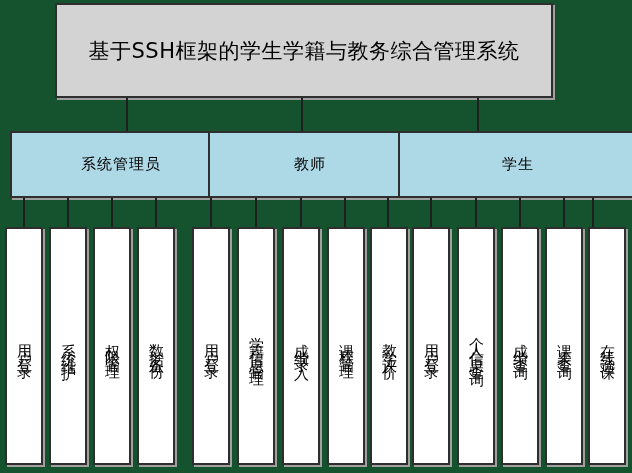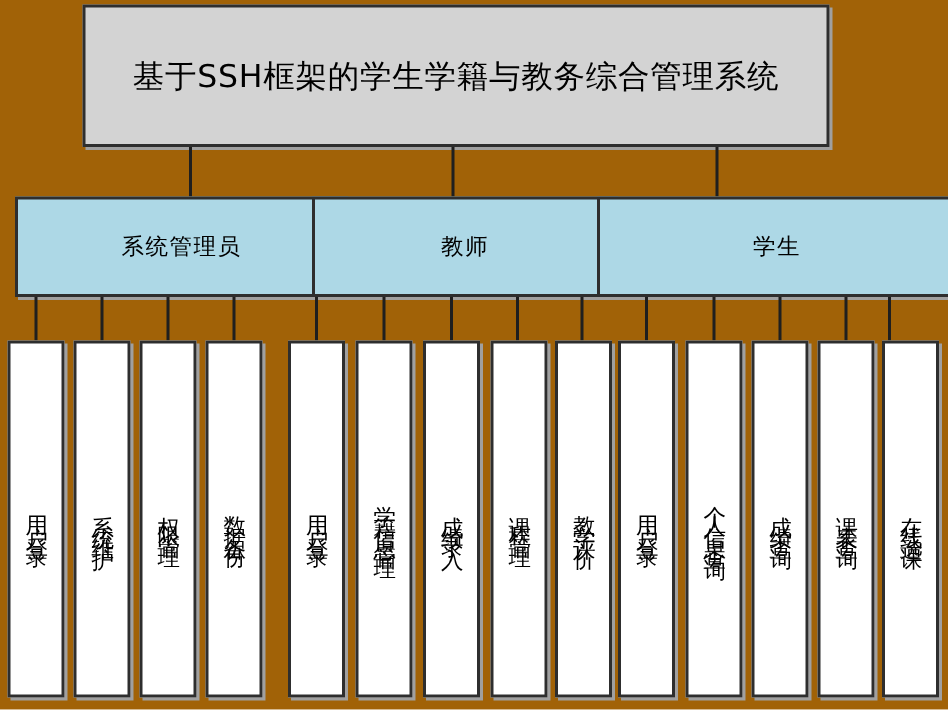--- a/index.html
+++ b/index.html
@@ -11,21 +11,21 @@
     --shadow-col: #a0a0a0;
     --text-col: #000000;
   }
   * { box-sizing: border-box; margin: 0; padding: 0; }
   html, body { background: #ffffff; }
   body { font-family: "DejaVu Sans", "Liberation Sans", sans-serif; color: var(--text-col); }
   .canvas {
     position: relative;
     width: 632px;
     height: 473px;
-    background: #a16207;
+    background: #14532d;
     overflow: hidden;
   }
   .node {
     position: absolute;
     border: 2px solid var(--border-col);
     box-shadow: 2px 2px 0 0 var(--shadow-col);
     display: flex;
     align-items: center;
     justify-content: center;
     text-align: center;

